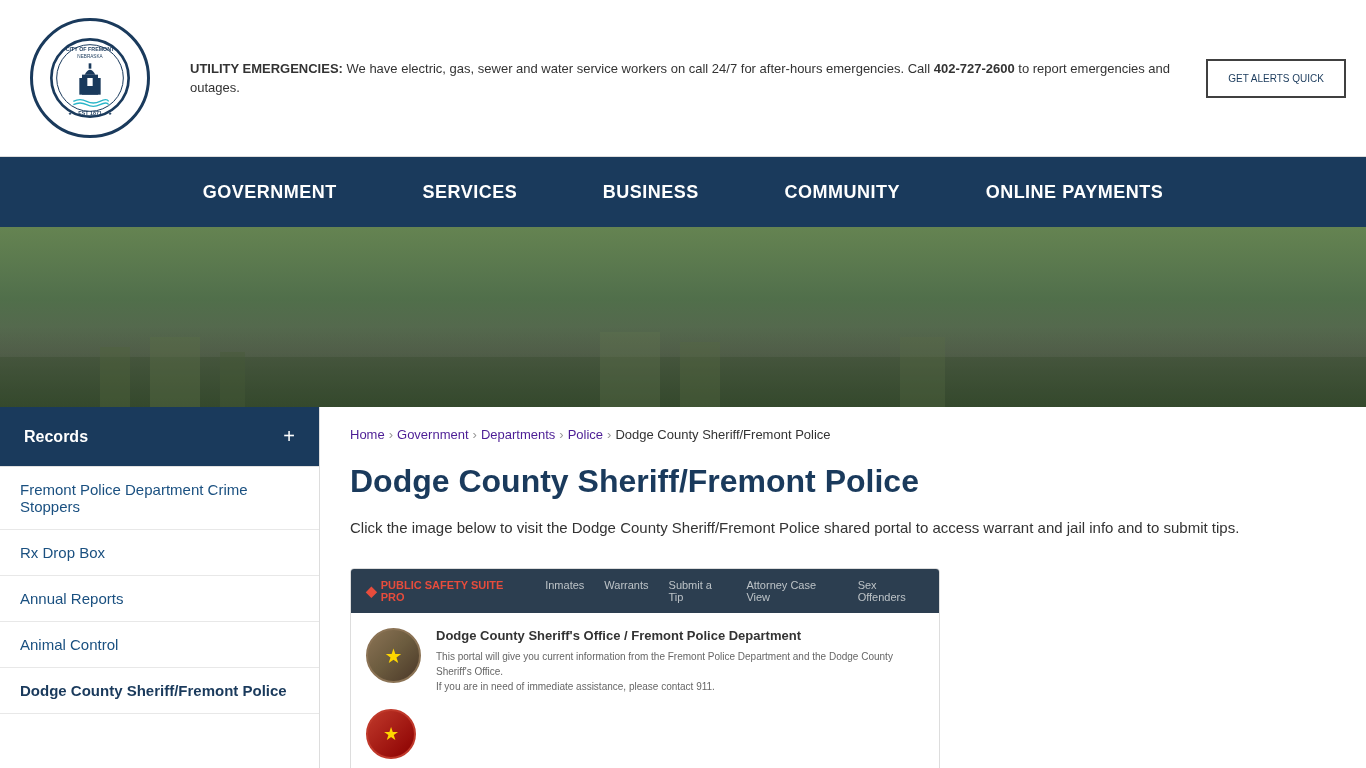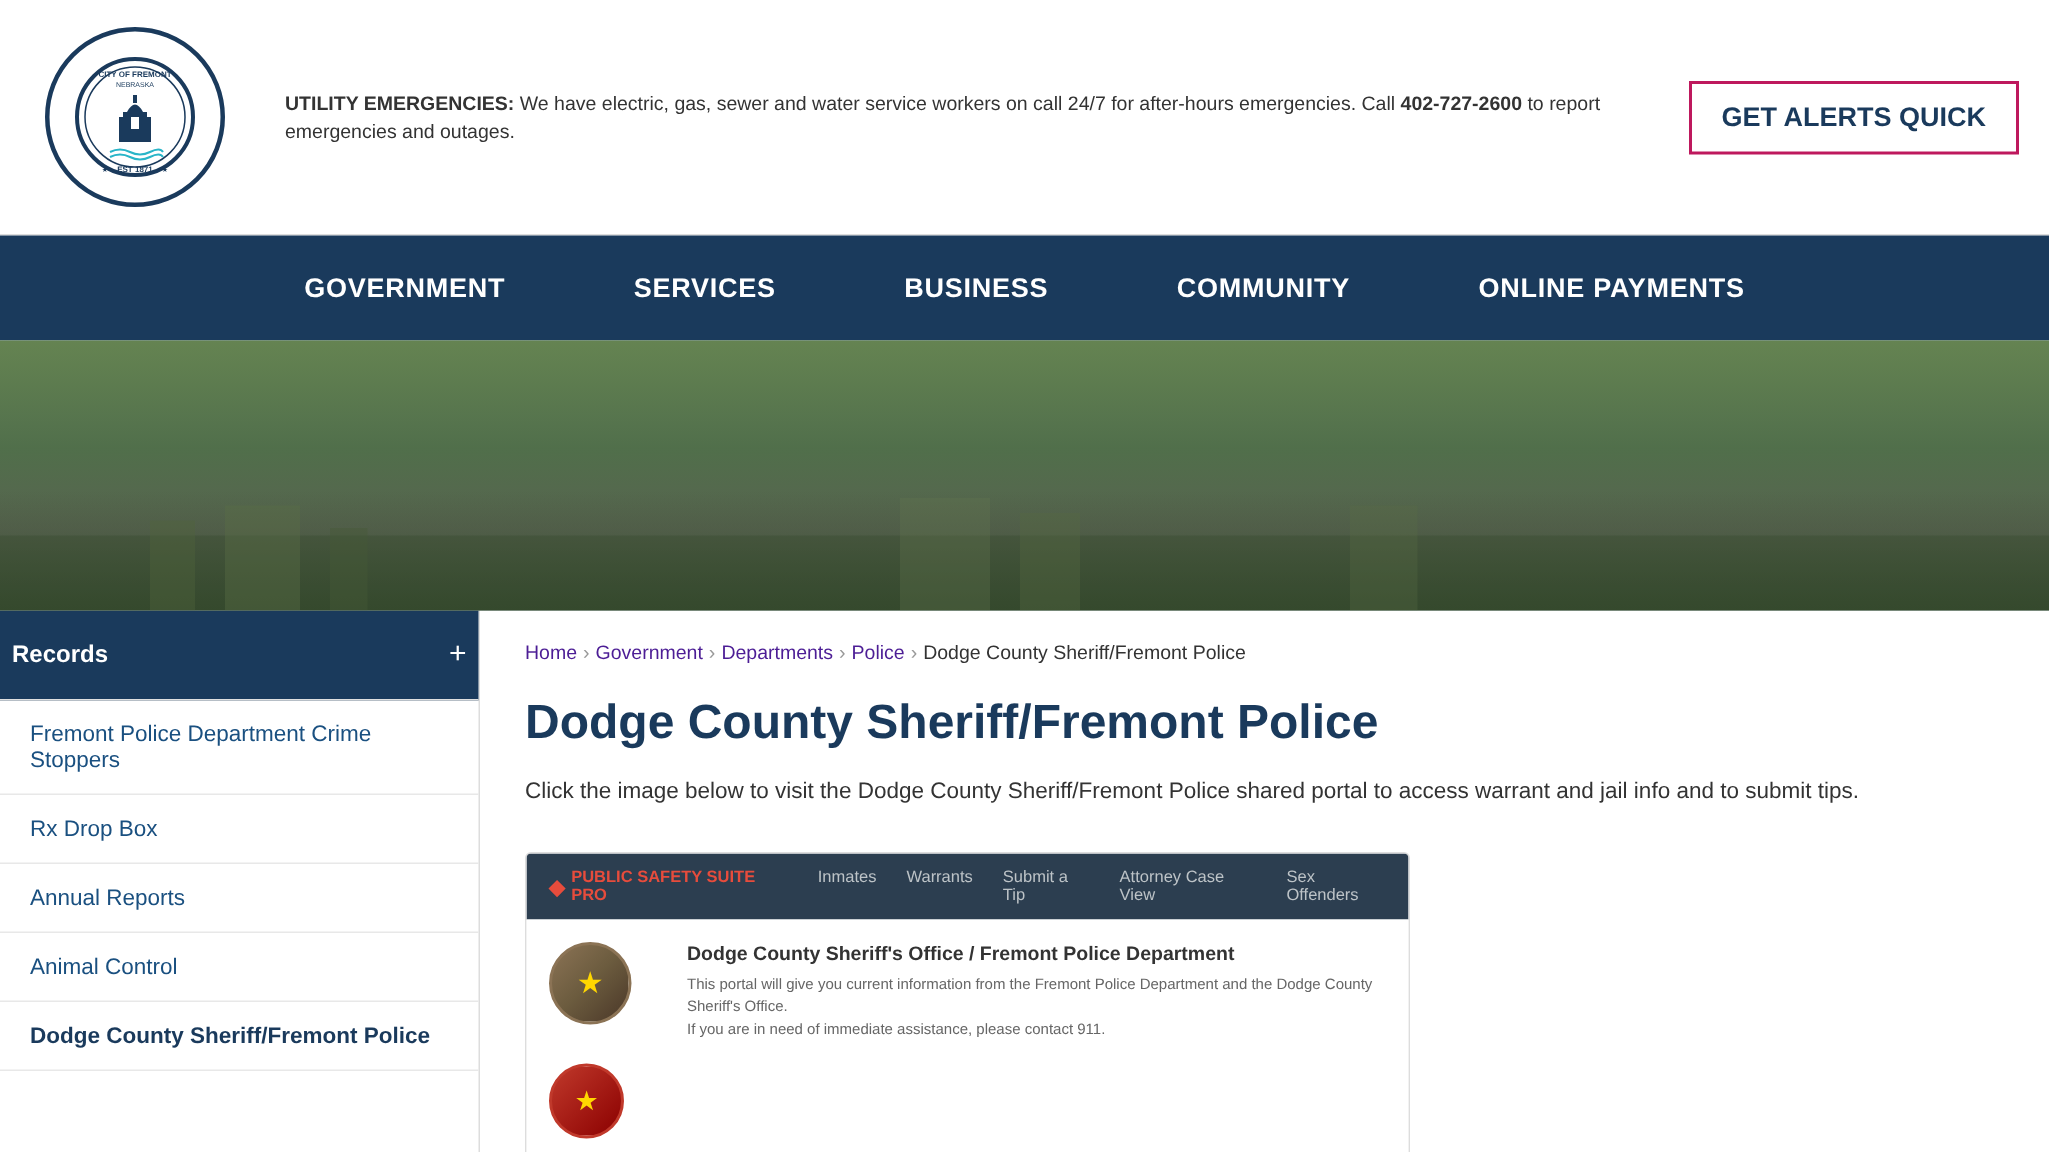--- a/index.html
+++ b/index.html
@@ -15,26 +15,26 @@
       justify-content: center;
       flex-shrink: 0;
       position: relative;
       z-index: 10;
     }
     .logo-seal {
       width: 80px;
       height: 80px;
     }
     .alerts-btn {
-      border: 2px solid #be185d;
+      border: 2px solid #404040;
       color: #1a3a5c;
       background: #fff;
       padding: 12px 20px;
-      font-weight: bold;
-      font-size: 18px;
+      font-weight: normal;
+      font-size: 10px;
       cursor: pointer;
       white-space: nowrap;
     }
     .logo-area {
       width: 160px;
       display: flex;
       align-items: center;
       justify-content: center;
       padding: 10px;
       flex-shrink: 0;
@@ -124,21 +124,21 @@
     .sidebar {
       width: 320px;
       flex-shrink: 0;
       background: #fff;
       border-right: 1px solid #ddd;
     }
     .sidebar-item {
       display: flex;
       align-items: center;
       justify-content: space-between;
-      padding: 18px 8px;
+      padding: 18px 24px;
       border-bottom: 1px solid #e0e0e0;
       cursor: pointer;
       color: #1a3a5c;
       font-size: 16px;
       font-weight: 600;
     }
     .sidebar-item:first-child {
       background: #1a3a5c;
       color: #fff;
     }
@@ -249,21 +249,20 @@
       justify-content: center;
       flex-shrink: 0;
       border: 2px solid #8B7355;
     }
     .portal-badge-star {
       color: #FFD700;
       font-size: 20px;
     }
     .portal-text-area {
       flex: 1;
-      margin-left: 22px;
     }
     .portal-dept-name {
       font-size: 13px;
       font-weight: bold;
       color: #333;
       margin-bottom: 6px;
     }
     .portal-desc-text {
       font-size: 10px;
       color: #666;

